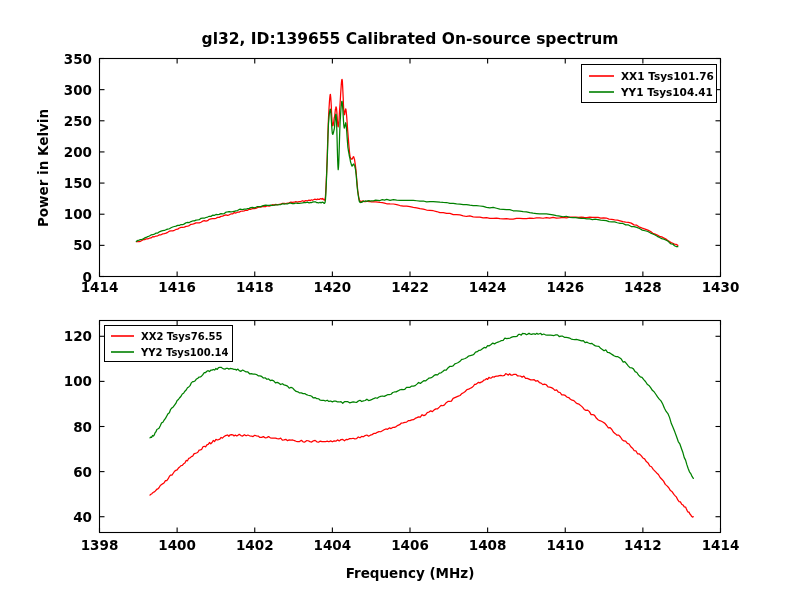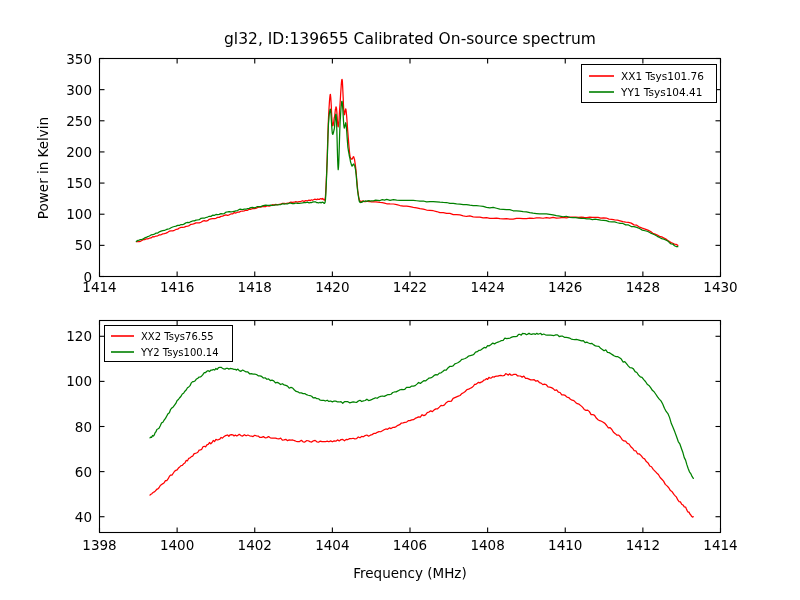--- a/index.html
+++ b/index.html
@@ -11,20 +11,21 @@
     width: 800px;
     height: 600px;
     font-family: "DejaVu Sans", sans-serif;
     overflow: hidden;
   }
   #figure {
     position: relative;
     width: 800px;
     height: 600px;
     background: #ffffff;
+    font-weight: bold;
   }
   svg.plot-canvas {
     position: absolute;
     left: 0;
     top: 0;
     width: 800px;
     height: 600px;
   }
   text {
     font-family: "DejaVu Sans", sans-serif;

